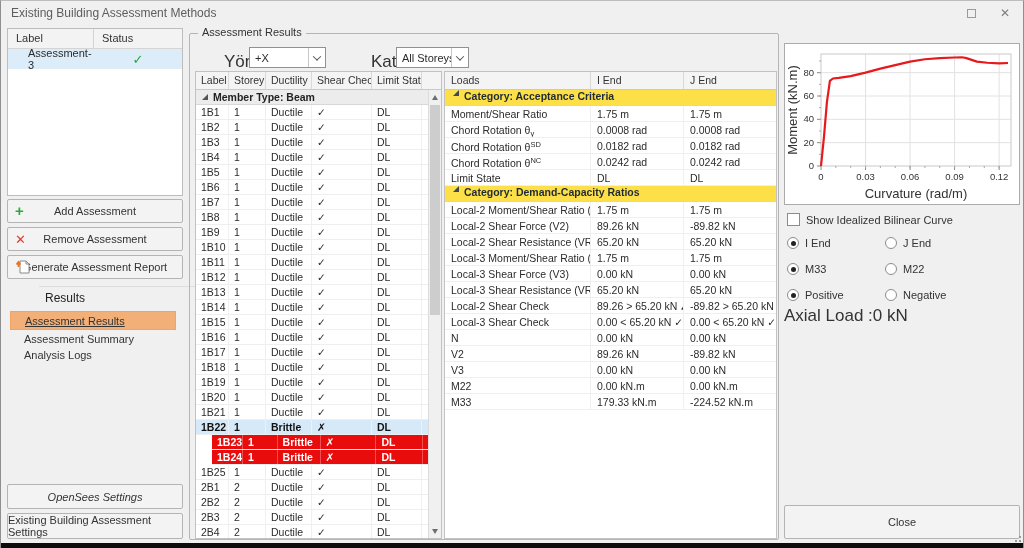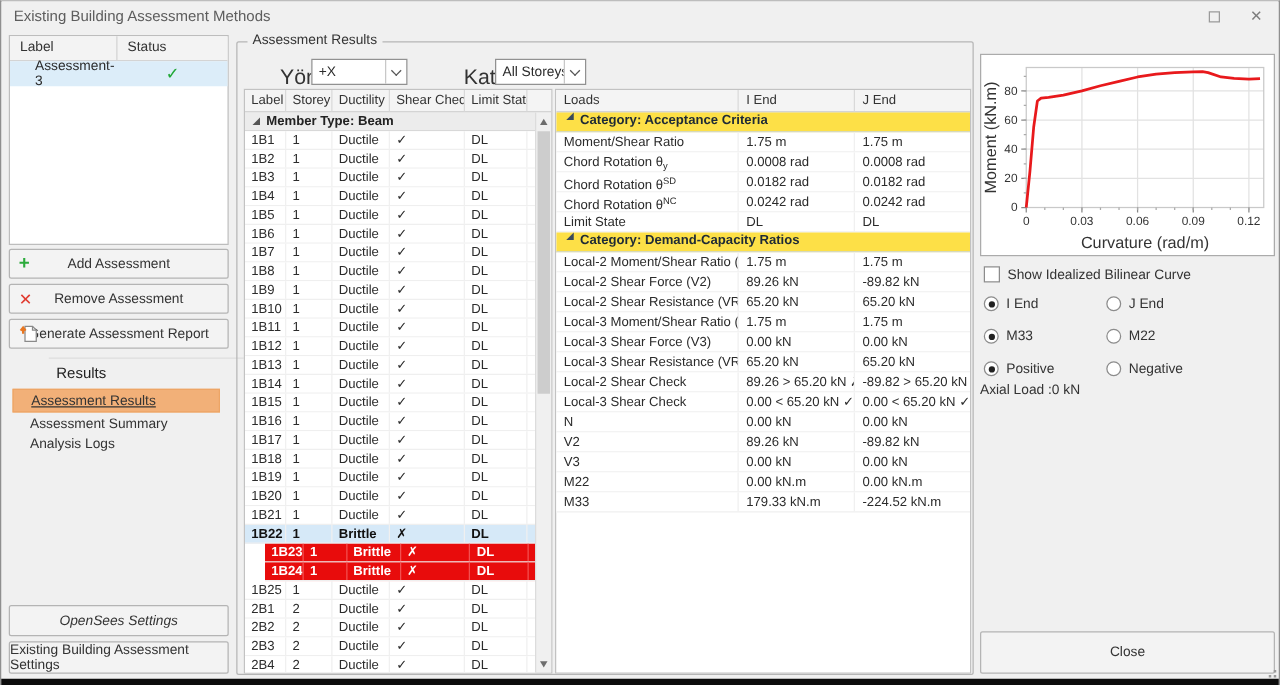--- a/index.html
+++ b/index.html
@@ -79,21 +79,21 @@
   .sup { font-size:7.5px; vertical-align:4px; }
   .sub { font-size:7.5px; vertical-align:-2px; }
 
   
   .chartbox { position:absolute; left:783px; top:42px; width:236px; height:162px; background:#fff; border:1px solid #ababab; }
   .checkrow { position:absolute; left:786px; top:212px; display:flex; align-items:center; font-size:11px; color:#333; }
   .cbox { width:13px; height:13px; background:#fff; border:1px solid #8c8c8c; margin-right:6px; }
   .radiorow { position:absolute; display:flex; align-items:center; font-size:11px; color:#333; }
   .rdo { width:12px; height:12px; border:1px solid #8c8c8c; border-radius:50%; background:#fff; margin-right:6px; position:relative; }
   .rdo.sel::after { content:""; position:absolute; left:2.5px; top:2.5px; width:5px; height:5px; border-radius:50%; background:#222; }
-  .axial { position:absolute; left:783px; top:305px; font-size:11px; color:#333; }
+  .axial { position:absolute; left:783px; top:305px; font-size:17px; color:#333; }
   .closebtn { position:absolute; left:783px; top:504px; width:236px; height:34px; background:#f3f3f3; border:1px solid #b4b4b4; border-radius:2px; font-size:11px; color:#333; display:flex; align-items:center; justify-content:center; cursor:default; }
 
   .blackbar { position:absolute; left:0; bottom:0; width:100%; height:5px; background:#0c0c0c; }
   .grip { position:absolute; right:2px; bottom:6px; width:2px; height:2px; background:#9a9a9a; box-shadow:-4px 0 #9a9a9a, 0 -4px #9a9a9a; }
 
   svg text { font-family:"Liberation Sans","DejaVu Sans",sans-serif; }
 </style>
 </head>
 <body>
 

